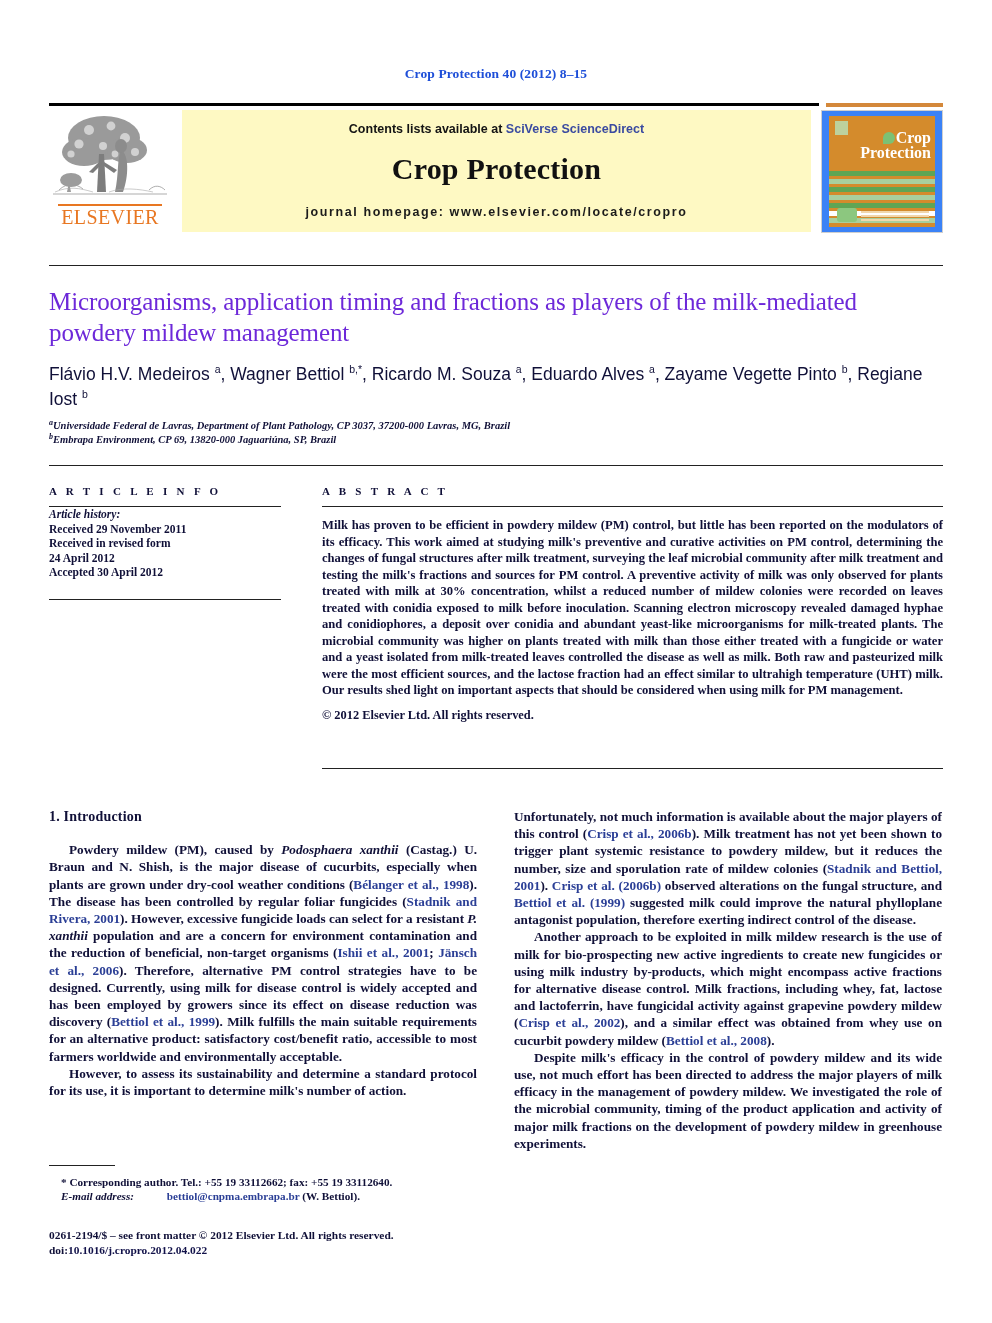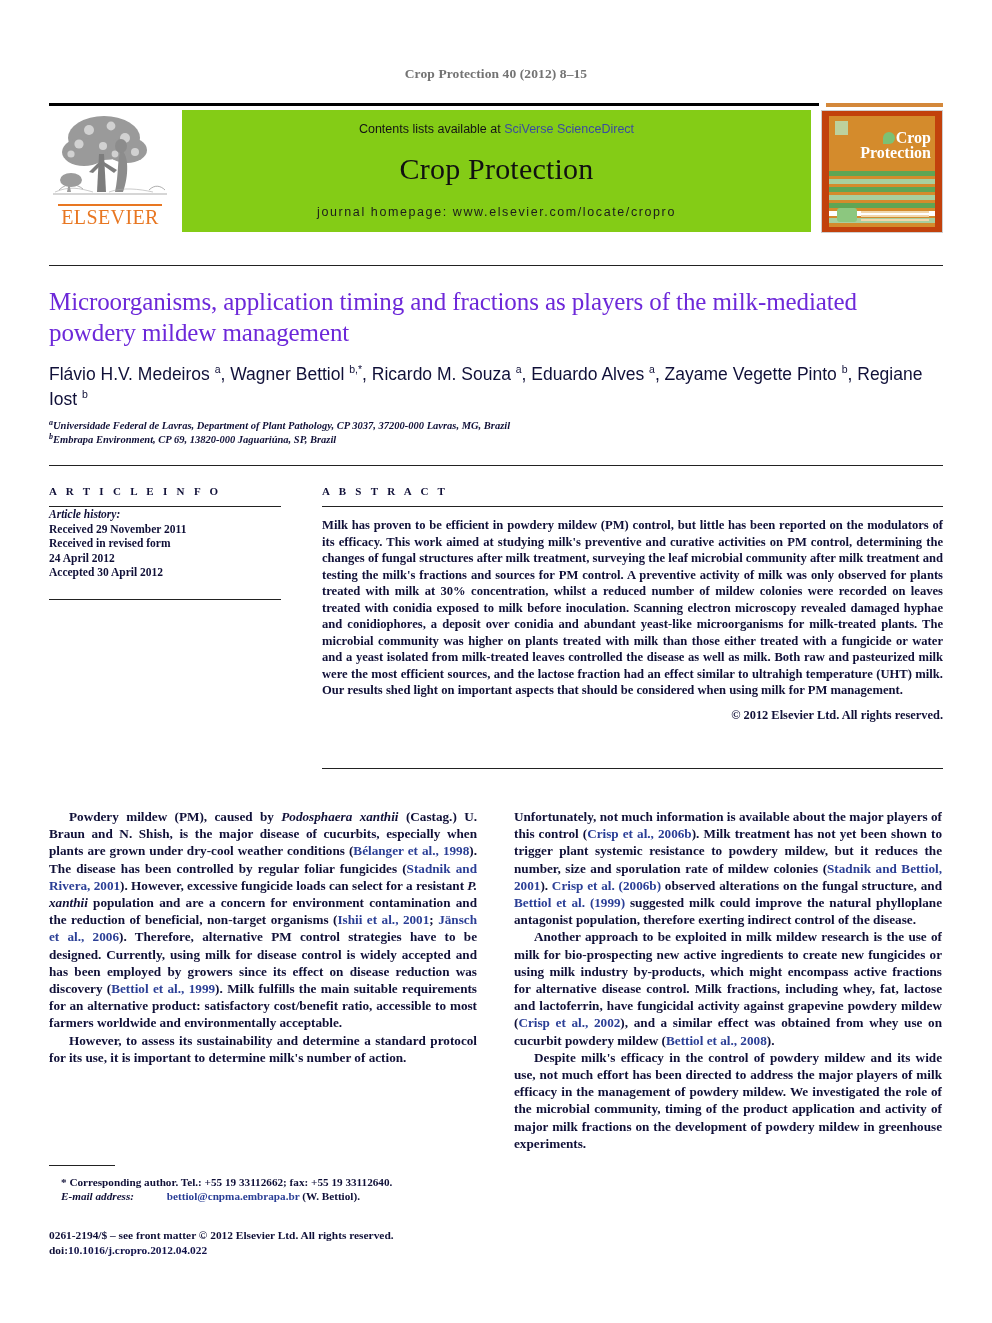--- a/index.html
+++ b/index.html
@@ -24,21 +24,21 @@
 
   
   .running-head {
     position: absolute;
     left: 0; right: 0;
     top: 66px;
     text-align: center;
     font-family: "Liberation Serif", serif;
     font-size: 13.5px;
     font-weight: bold;
-    color: #737373;
+    color: #1d4ed8;
     letter-spacing: 0.1px;
   }
 
   
   .masthead {
     position: absolute;
     left: 49px;
     top: 103px;
     width: 894px;
     height: 130px;
@@ -92,21 +92,22 @@
     height: 2px;
     background: #e87722;
   }
 
   .banner {
     position: absolute;
     left: 133px;
     top: 7px;
     width: 629px;
     height: 122px;
-    background: #84cc16;
+    background: #fef9c3;
+    font-weight: bold;
   }
   .banner-line1 {
     position: absolute;
     left: 0; right: 0;
     top: 12px;
     text-align: center;
     font-family: "Liberation Sans", sans-serif;
     font-size: 12.5px;
     color: #141414;
   }
@@ -133,21 +134,21 @@
     color: #1b1b1b;
     letter-spacing: 1.6px;
   }
 
   .cover {
     position: absolute;
     left: 772px;
     top: 7px;
     width: 122px;
     height: 123px;
-    background: #c2410c;
+    background: #3b82f6;
     border: 1px solid #cfcfcf;
     box-sizing: border-box;
     overflow: hidden;
   }
   .cover-inner {
     position: absolute;
     left: 7px; top: 5px;
     width: 106px;
     height: 111px;
     background: #d48b2c;
@@ -332,21 +333,20 @@
     margin-top: 10px;
     font-family: "Liberation Serif", serif;
     font-size: 12.6px;
     line-height: 16.5px;
     text-align: justify;
     color: #101038;
     font-weight: bold;
   }
   .copyright {
     margin-top: 9px;
-    text-align: right;
     font-family: "Liberation Serif", serif;
     font-size: 12.4px;
     color: #101038;
     font-weight: bold;
   }
   .abs-rule-bottom {
     position: absolute;
     left: 322px;
     top: 768px;
     width: 621px;
@@ -538,20 +538,21 @@
 
   <div class="abs-col">
     <div class="sec-head">A B S T R A C T</div>
     <div class="col-rule"></div>
     <div class="abstract-body">Milk has proven to be efficient in powdery mildew (PM) control, but little has been reported on the modulators of its efficacy. This work aimed at studying milk's preventive and curative activities on PM control, determining the changes of fungal structures after milk treatment, surveying the leaf microbial community after milk treatment and testing the milk's fractions and sources for PM control. A preventive activity of milk was only observed for plants treated with milk at 30% concentration, whilst a reduced number of mildew colonies were recorded on leaves treated with conidia exposed to milk before inoculation. Scanning electron microscopy revealed damaged hyphae and conidiophores, a deposit over conidia and abundant yeast-like microorganisms for milk-treated plants. The microbial community was higher on plants treated with milk than those either treated with a fungicide or water and a yeast isolated from milk-treated leaves controlled the disease as well as milk. Both raw and pasteurized milk were the most efficient sources, and the lactose fraction had an effect similar to ultrahigh temperature (UHT) milk. Our results shed light on important aspects that should be considered when using milk for PM management.</div>
     <div class="copyright">© 2012 Elsevier Ltd. All rights reserved.</div>
   </div>
   <div class="abs-rule-bottom"></div>
 
   <div class="body-col" id="col-left">
+    <div class="h2">1. Introduction</div>
     <p class="para">Powdery mildew (PM), caused by <span class="ital">Podosphaera xanthii</span> (Castag.) U. Braun and N. Shish, is the major disease of cucurbits, especially when plants are grown under dry-cool weather conditions (<span class="ref">Bélanger et al., 1998</span>). The disease has been controlled by regular foliar fungicides (<span class="ref">Stadnik and Rivera, 2001</span>). However, excessive fungicide loads can select for a resistant <span class="ital">P. xanthii</span> population and are a concern for environment contamination and the reduction of beneficial, non-target organisms (<span class="ref">Ishii et al., 2001</span>; <span class="ref">Jänsch et al., 2006</span>). Therefore, alternative PM control strategies have to be designed. Currently, using milk for disease control is widely accepted and has been employed by growers since its effect on disease reduction was discovery (<span class="ref">Bettiol et al., 1999</span>). Milk fulfills the main suitable requirements for an alternative product: satisfactory cost/benefit ratio, accessible to most farmers worldwide and environmentally acceptable.</p>
     <p class="para">However, to assess its sustainability and determine a standard protocol for its use, it is important to determine milk's number of action.</p>
   </div>
 
   <div class="body-col" id="col-right">
     <p class="para" style="text-indent:0">Unfortunately, not much information is available about the major players of this control (<span class="ref">Crisp et al., 2006b</span>). Milk treatment has not yet been shown to trigger plant systemic resistance to powdery mildew, but it reduces the number, size and sporulation rate of mildew colonies (<span class="ref">Stadnik and Bettiol, 2001</span>). <span class="ref">Crisp et al. (2006b)</span> observed alterations on the fungal structure, and <span class="ref">Bettiol et al. (1999)</span> suggested milk could improve the natural phylloplane antagonist population, therefore exerting indirect control of the disease.</p>
     <p class="para">Another approach to be exploited in milk mildew research is the use of milk for bio-prospecting new active ingredients to create new fungicides or using milk industry by-products, which might encompass active fractions for alternative disease control. Milk fractions, including whey, fat, lactose and lactoferrin, have fungicidal activity against grapevine powdery mildew (<span class="ref">Crisp et al., 2002</span>), and a similar effect was obtained from whey use on cucurbit powdery mildew (<span class="ref">Bettiol et al., 2008</span>).</p>
     <p class="para">Despite milk's efficacy in the control of powdery mildew and its wide use, not much effort has been directed to address the major players of milk efficacy in the management of powdery mildew. We investigated the role of the microbial community, timing of the product application and activity of major milk fractions on the development of powdery mildew in greenhouse experiments.</p>
   </div>
 

